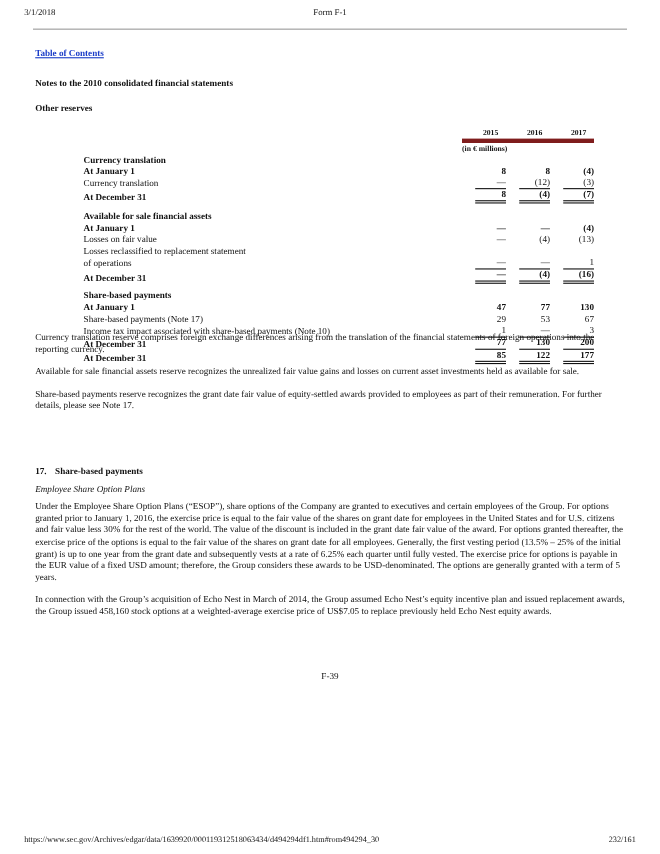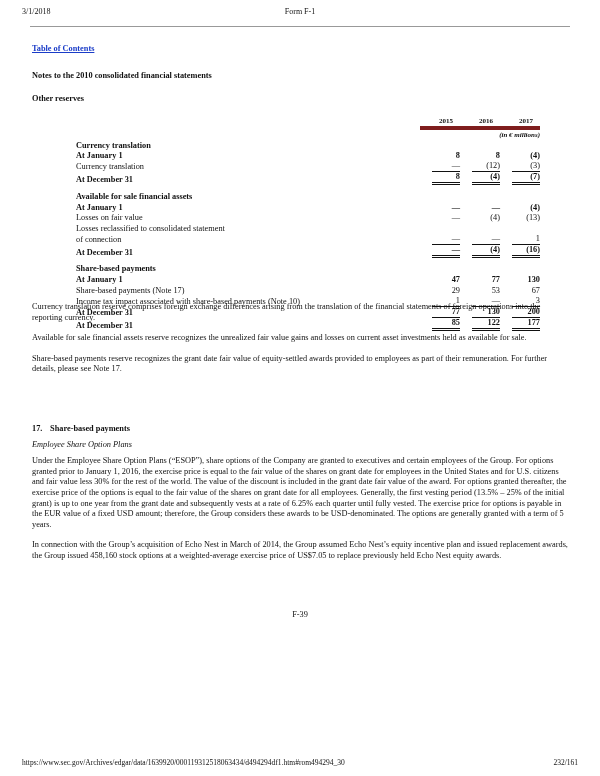--- a/index.html
+++ b/index.html
@@ -11,21 +11,21 @@
   .content { position:absolute; left:32px; right:32px; top:44px; font-size:8.3px; line-height:10.6px; }
   .toc { color:#1a3cc8; text-decoration:underline; font-weight:bold; font-size:8.3px;text-align:right; }
   .b { font-weight:bold; }
   .h-notes { position:absolute; top:27px; left:0; font-weight:bold; }
   .h-other { position:absolute; top:50px; left:0; font-weight:bold; }
   table.fin { position:absolute; top:71px; left:44px; width:464px; border-collapse:collapse; font-size:8.3px; }
   table.fin td { padding:0; height:10.6px; line-height:10px; vertical-align:bottom; }
   table.fin td.num { width:28px; text-align:right; padding-left:12px; }
   table.fin td.num span { display:inline-block; width:100%; text-align:right; }
   .yh { font-weight:bold; font-size:7px; text-align:center !important; border-bottom:4px solid #7f1d1d; }
-  .unit { font-weight:bold; font-size:7px; text-align:right;font-style:italic; }
+  .unit { font-weight:bold; font-size:7px; text-align:left; }
   .ul span { border-bottom:1px solid #111; }
   .dul span { border-bottom:3px double #111; }
   .gap td { height:6px !important; }
   .paras { position:absolute; top:258px; left:0; right:0; }
   .paras p { margin:0 0 10px 0; }
   .sec17 { position:absolute; top:380px; left:0; right:0; }
   .sec17 .title { font-weight:bold; margin-bottom:5px; }
   .sec17 .title .n { display:inline-block; width:16px; }
   .sec17 .sub { font-style:italic; margin-bottom:6px; }
   .sec17 p { margin:0 0 10px 0; }
@@ -104,27 +104,27 @@
       <td class="num"><span>—</span></td>
       <td class="num"><span>(4)</span></td>
     </tr>
     <tr>
       <td>Losses on fair value</td>
       <td class="num"><span>—</span></td>
       <td class="num"><span>(4)</span></td>
       <td class="num"><span>(13)</span></td>
     </tr>
     <tr>
-      <td>Losses reclassified to consolidated statement</td>
+      <td>Losses reclassified to replacement statement</td>
       <td class="num"></td>
           <td class="num"></td>
           <td class="num"></td>
     </tr>
     <tr>
-      <td>of connection</td>
+      <td>of operations</td>
       <td class="num ul"><span>—</span></td>
       <td class="num ul"><span>—</span></td>
       <td class="num ul"><span>1</span></td>
     </tr>
     <tr class="b">
       <td>At December 31</td>
       <td class="num dul"><span>—</span></td>
       <td class="num dul"><span>(4)</span></td>
       <td class="num dul"><span>(16)</span></td>
     </tr>

